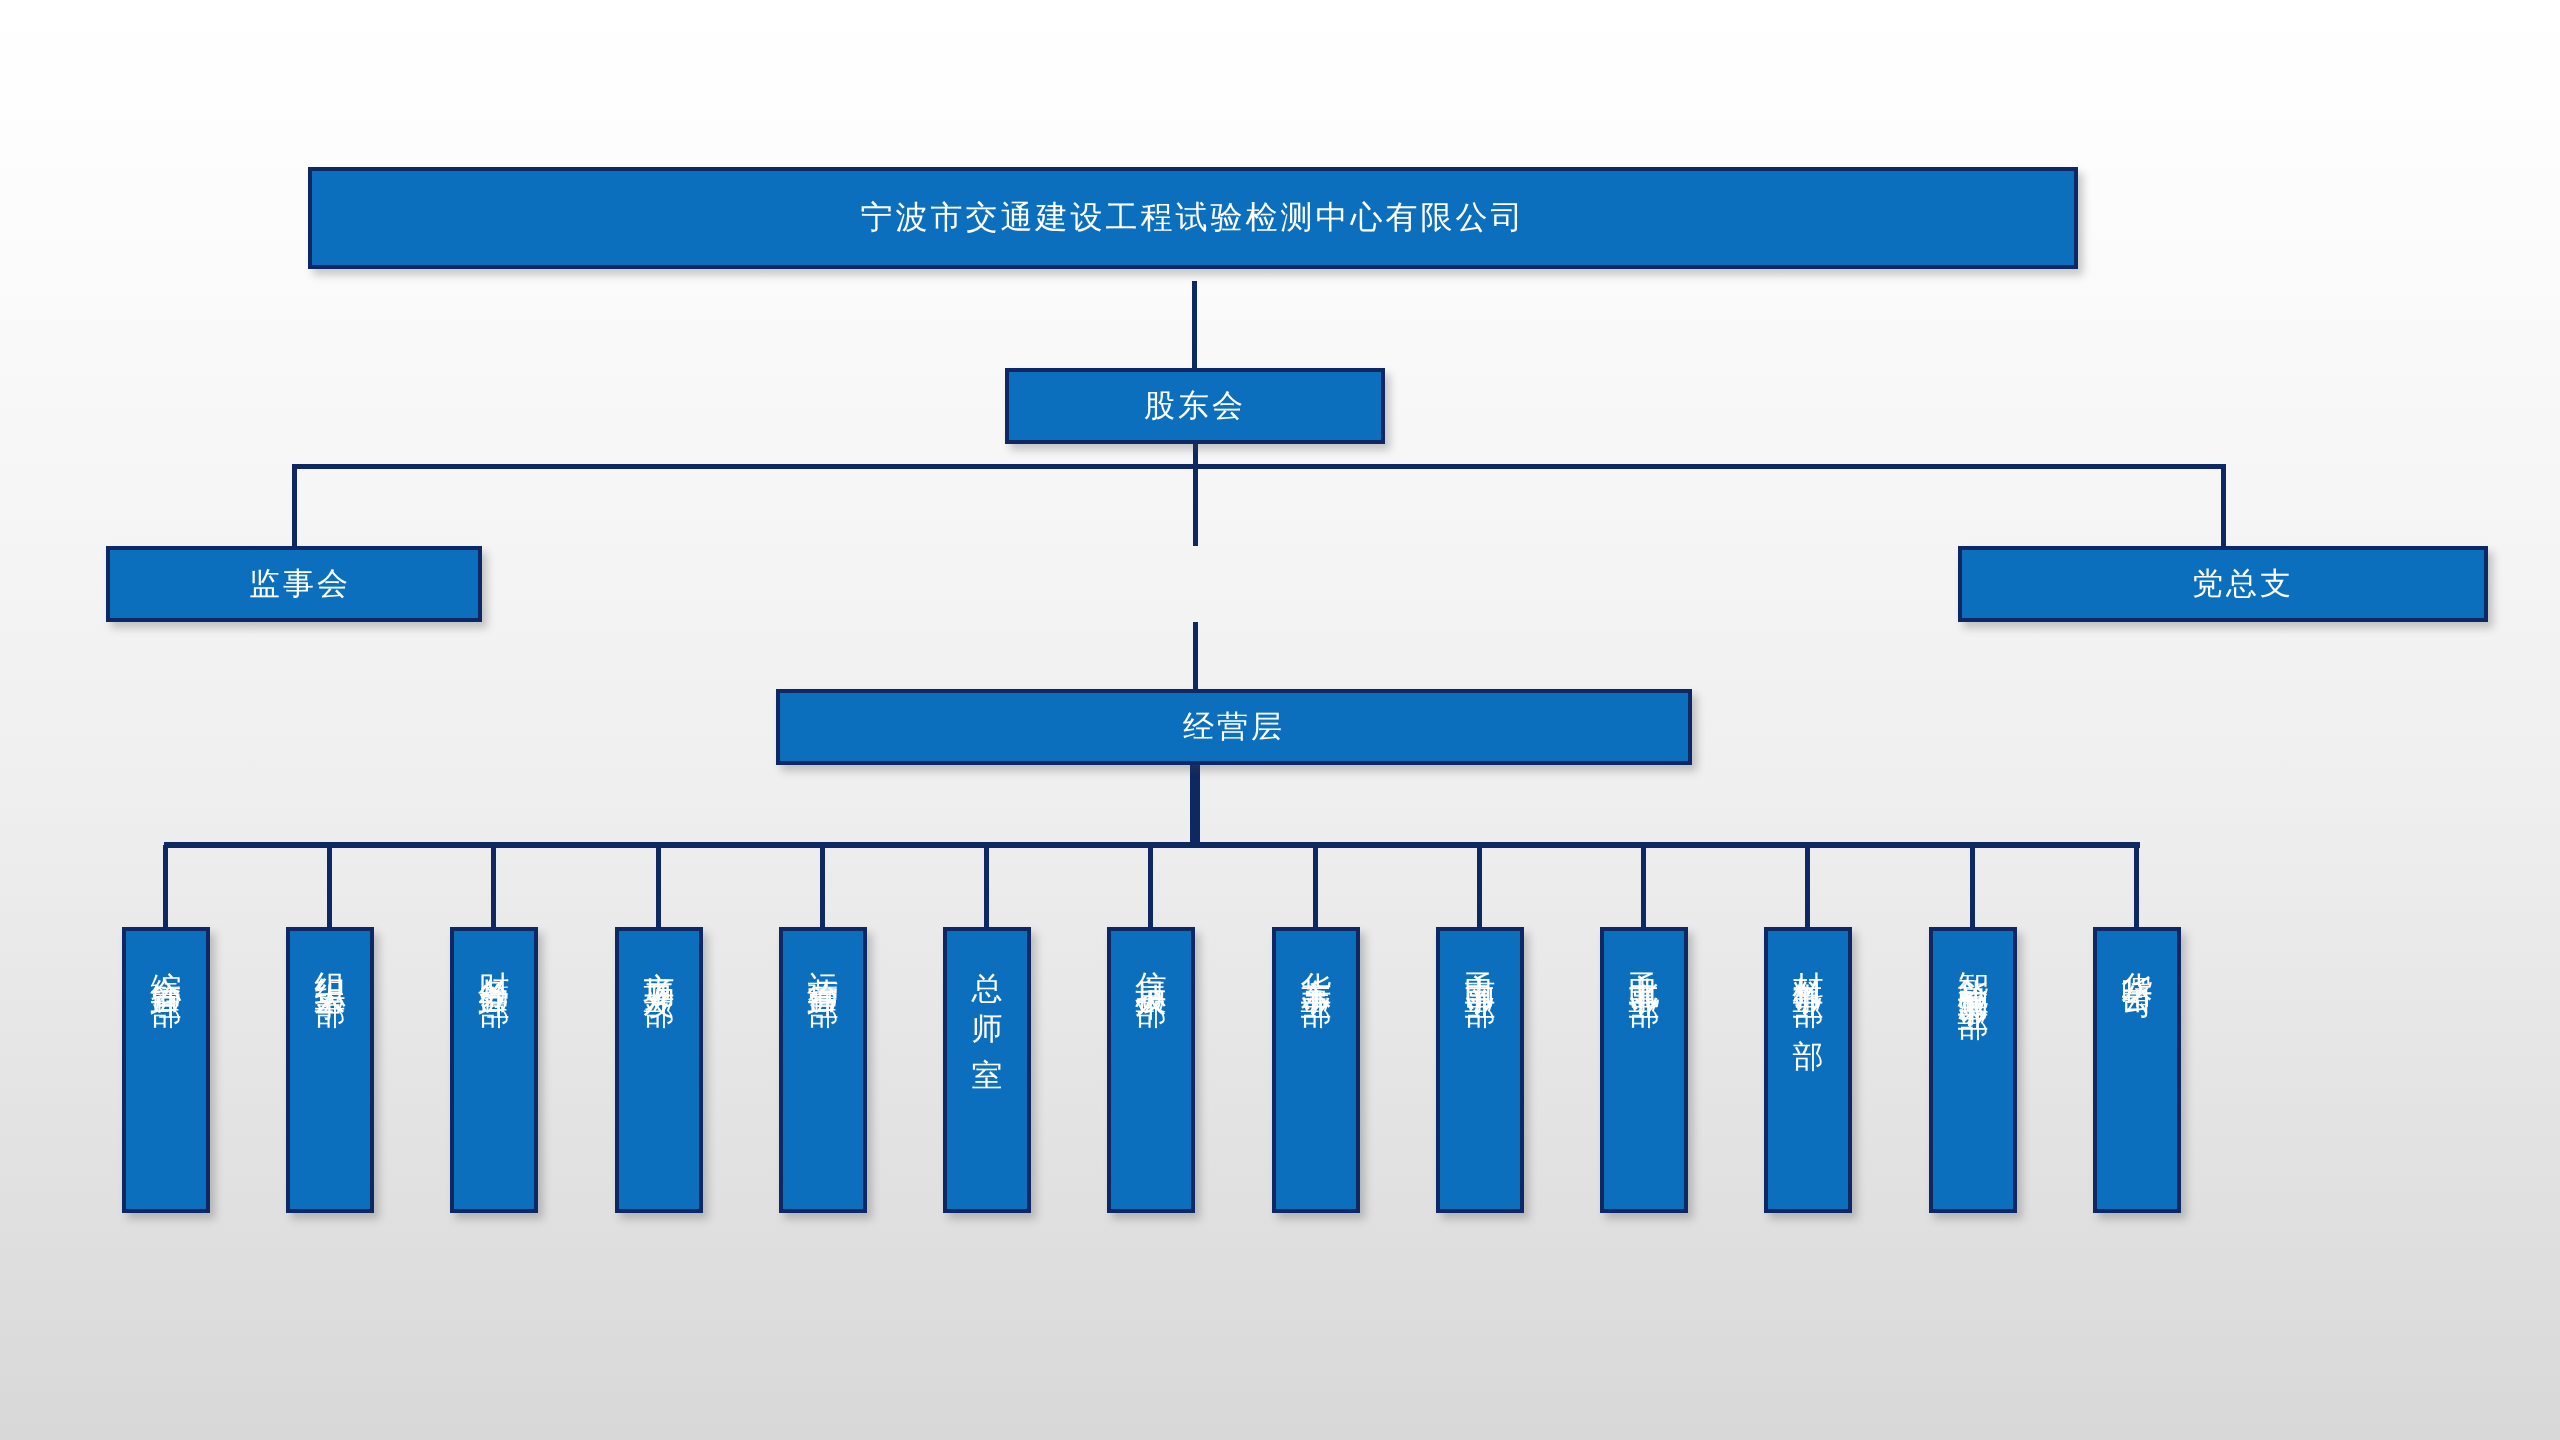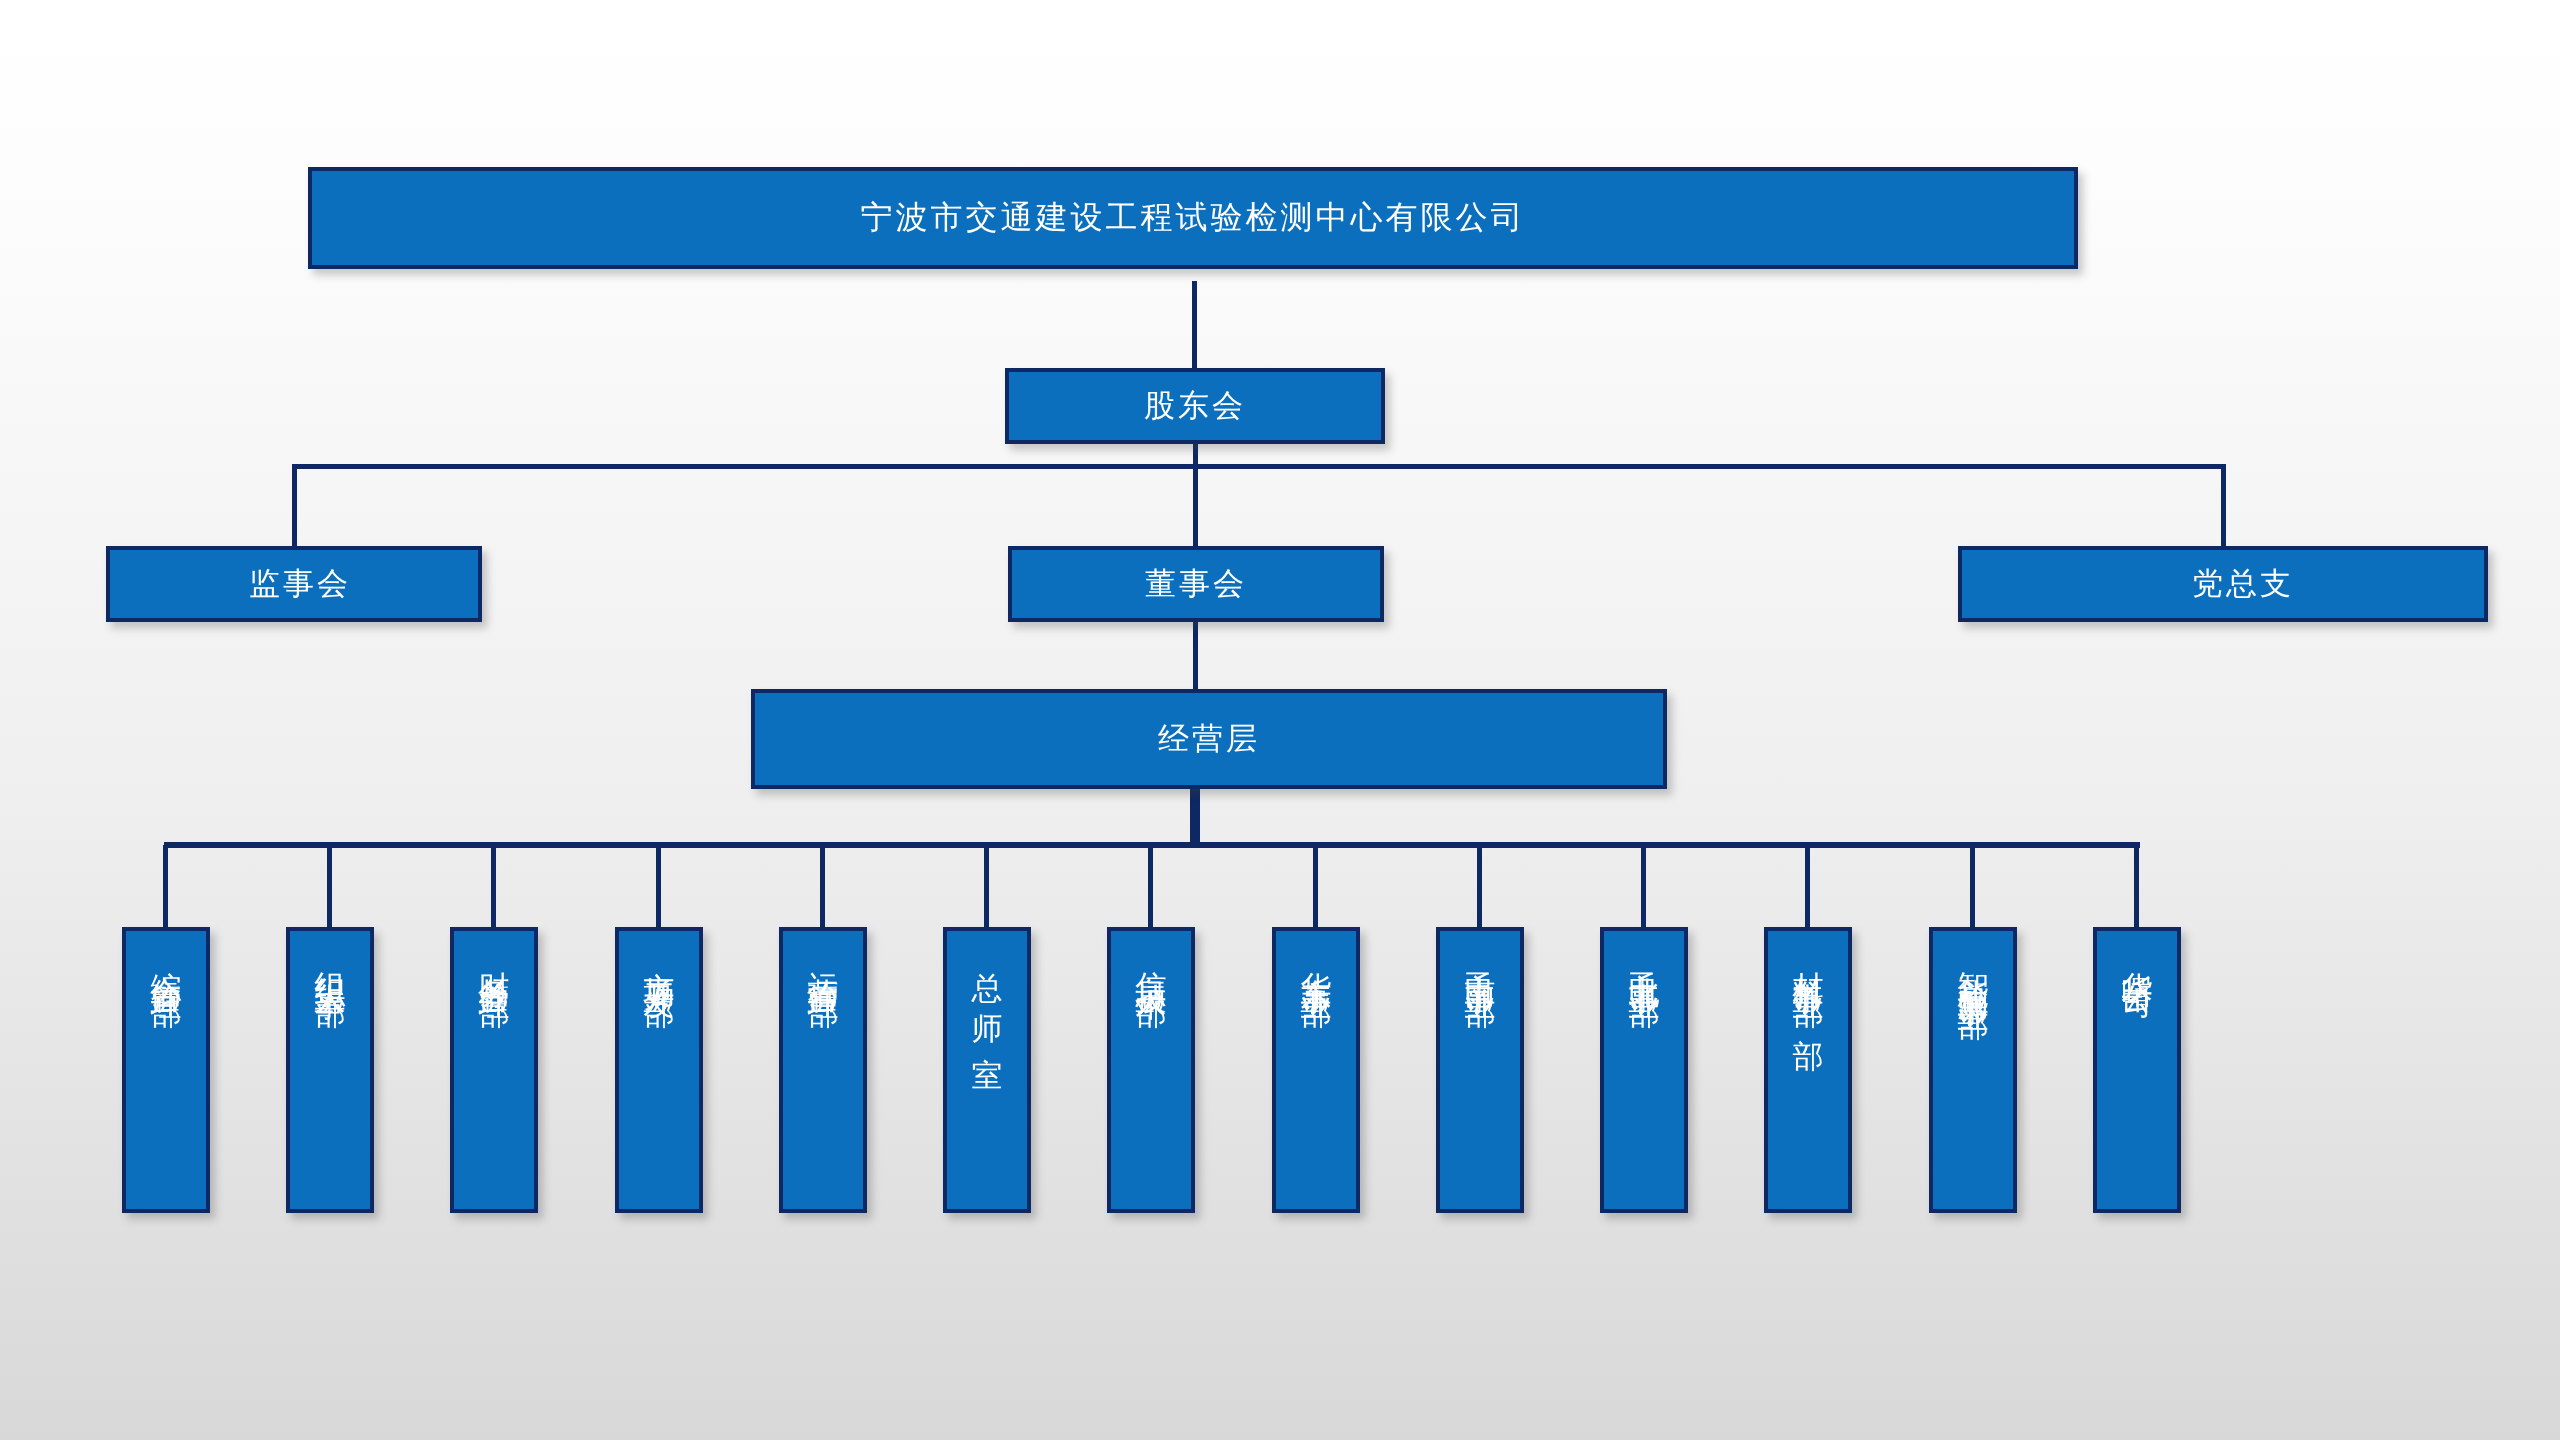--- a/index.html
+++ b/index.html
@@ -53,28 +53,25 @@
     <span>宁波市交通建设工程试验检测中心有限公司</span>
   </div>
 
   <div class="box h-box" style="left:1005px;top:368px;width:380px;height:76px;">
     <span>股东会</span>
   </div>
 
   <div class="box h-box" style="left:106px;top:546px;width:376px;height:76px;padding-left:12px;">
     <span>监事会</span>
   </div>
-  <div class="box h-box" style="left:1008px;top:546px;width:376px;height:76px;">
-    <span>董事会</span>
-  </div>
   <div class="box h-box" style="left:1958px;top:546px;width:530px;height:76px;padding-left:40px;">
     <span>党总支</span>
   </div>
 
-  <div class="box h-box" style="left:751px;top:689px;width:916px;height:100px;">
+  <div class="box h-box" style="left:776px;top:689px;width:916px;height:76px;">
     <span>经营层</span>
   </div>
 
   <div class="box v-box" style="left:122px;top:927px;">
     <span class="vtext">综合管理部</span>
   </div>
   <div class="box v-box" style="left:286px;top:927px;">
     <span class="vtext">组织人事部</span>
   </div>
   <div class="box v-box" style="left:450px;top:927px;">

